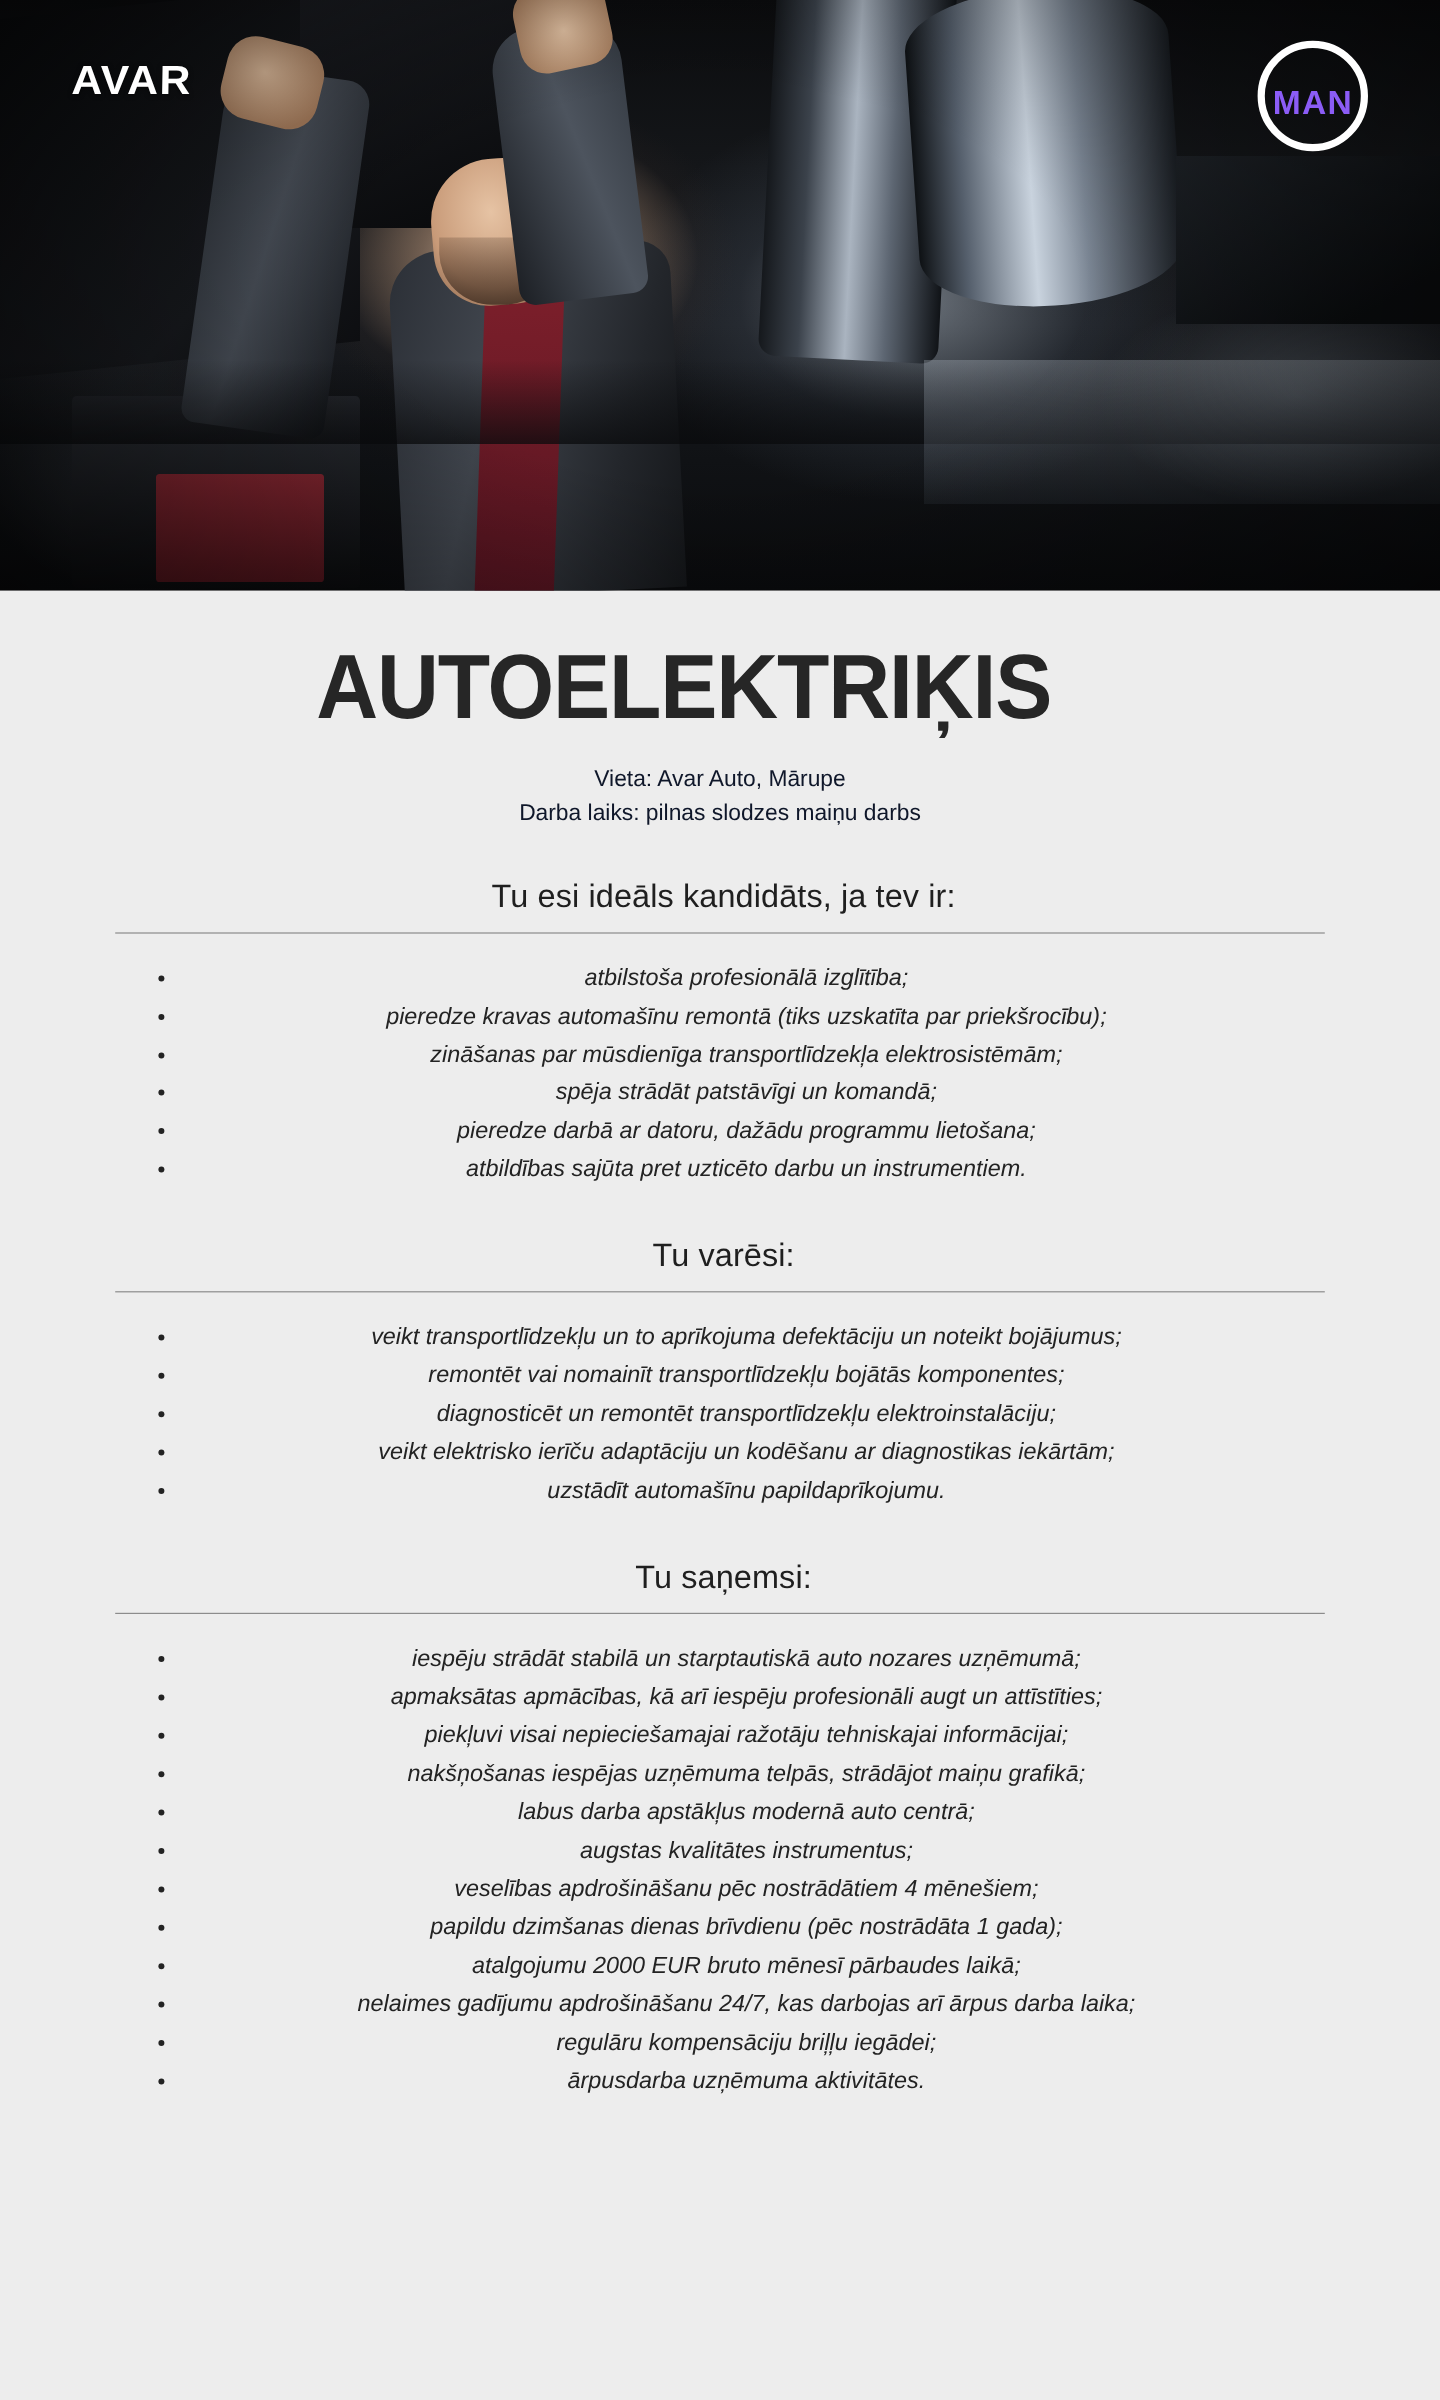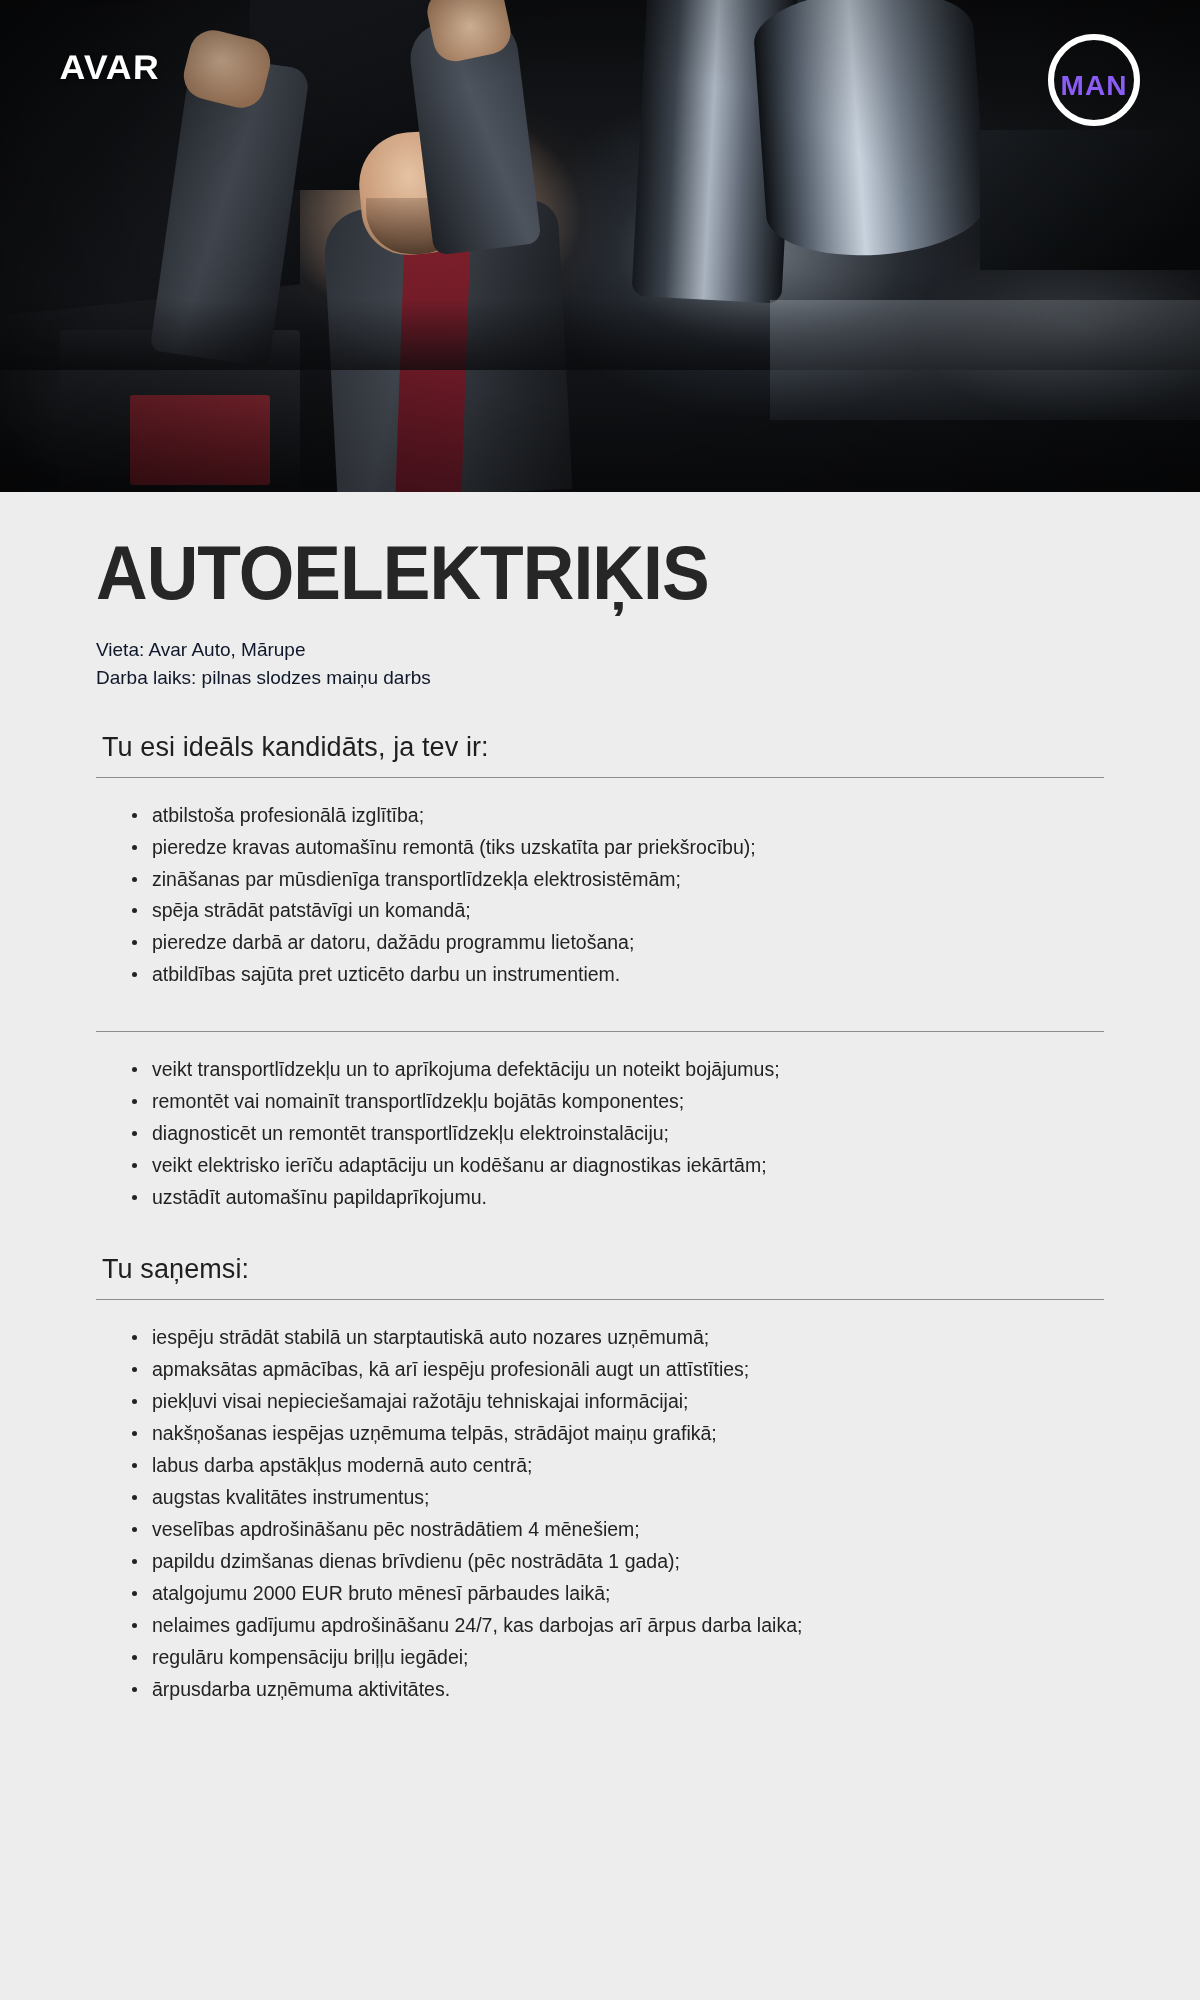--- a/index.html
+++ b/index.html
@@ -91,20 +91,21 @@
     width: 108px; text-align: center;
     color: #8b5cf6; font-size: 28px; font-weight: 700;
     letter-spacing: 1px;
     background: transparent;
   }
 
   
   .content {
     position: relative;
     padding: 0 96px 0 96px;
+    text-align: center;
   }
   .job-title {
     margin: 0;
     padding-top: 44px;
     font-size: 76px;
     line-height: 0.98;
     font-weight: 700;
     letter-spacing: -1px;
     color: #262626;
     transform: scaleX(0.94);
@@ -131,20 +132,21 @@
   .rule {
     height: 1px;
     background: #8c8c8c;
     width: 100%;
     margin: 0 0 22px 0;
   }
   ul.bullets {
     list-style: none;
     margin: 12px;
     padding: 0 0 0 22px;
+    font-style: italic;
   }
   ul.bullets li {
     position: relative;
     font-size: 19.5px;
     line-height: 1.64;
     color: #232323;
     padding-left: 22px;
   }
   ul.bullets li::before {
     content: "";
@@ -209,20 +211,21 @@
         <li>atbilstoša profesionālā izglītība;</li>
         <li>pieredze kravas automašīnu remontā (tiks uzskatīta par priekšrocību);</li>
         <li>zināšanas par mūsdienīga transportlīdzekļa elektrosistēmām;</li>
         <li>spēja strādāt patstāvīgi un komandā;</li>
         <li>pieredze darbā ar datoru, dažādu programmu lietošana;</li>
         <li>atbildības sajūta pret uzticēto darbu un instrumentiem.</li>
       </ul>
     </div>
 
     <div class="section sec-gap-2">
+      <h2 class="section-heading">Tu varēsi:</h2>
       <div class="rule"></div>
       <ul class="bullets">
         <li>veikt transportlīdzekļu un to aprīkojuma defektāciju un noteikt bojājumus;</li>
         <li>remontēt vai nomainīt transportlīdzekļu bojātās komponentes;</li>
         <li>diagnosticēt un remontēt transportlīdzekļu elektroinstalāciju;</li>
         <li>veikt elektrisko ierīču adaptāciju un kodēšanu ar diagnostikas iekārtām;</li>
         <li>uzstādīt automašīnu papildaprīkojumu.</li>
       </ul>
     </div>
 

